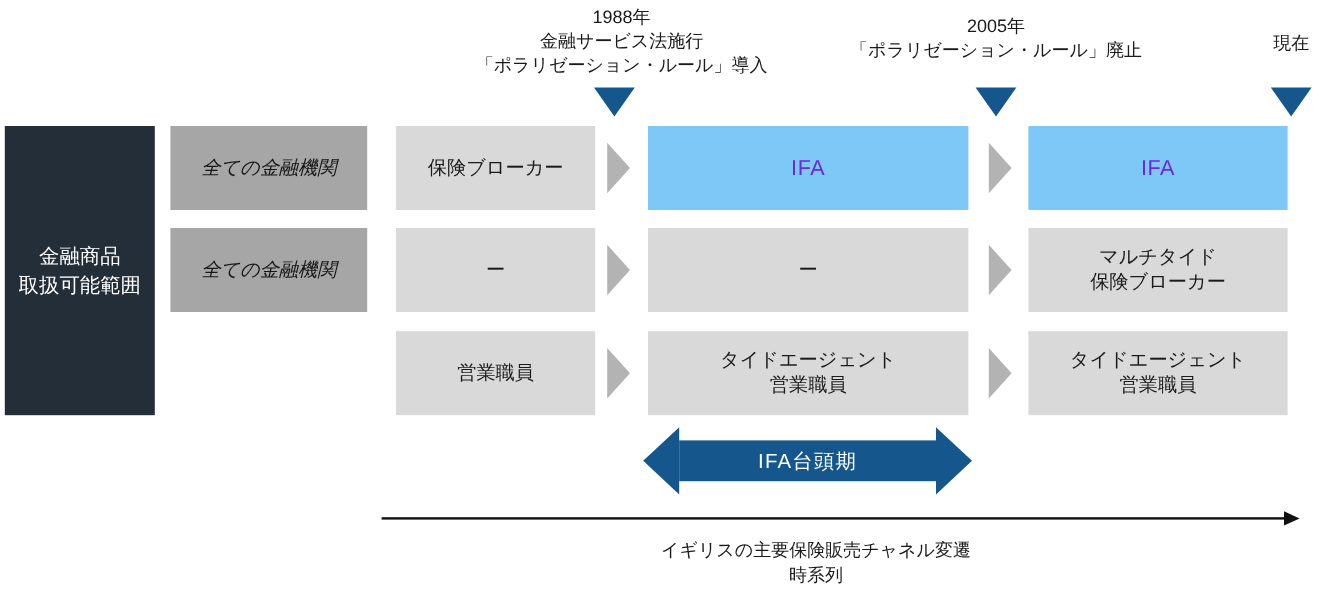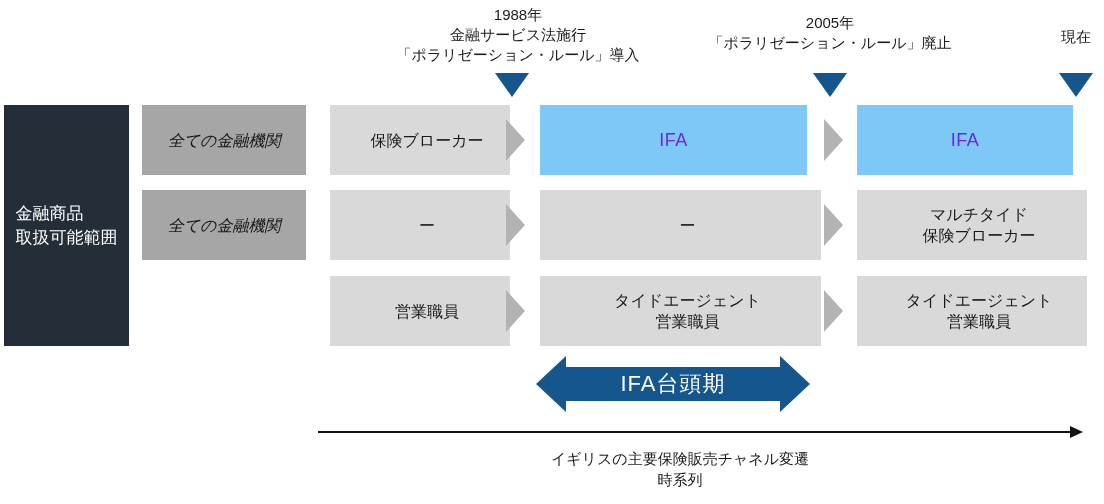--- a/index.html
+++ b/index.html
@@ -17,43 +17,43 @@
   .marker{position:absolute;width:0;height:0;top:73px;
           border-left:17px solid transparent;border-right:17px solid transparent;
           border-top:24px solid #15568c;}
   .m1{left:495px;} .m2{left:813px;} .m3{left:1059px;}
 
   
   .box{position:absolute;height:70px;display:flex;align-items:center;justify-content:center;
        text-align:center;font-size:16px;line-height:21px;}
   .r1{top:105px;} .r2{top:190px;} .r3{top:276px;}
   .c1{left:330px;width:166px;} .c2{left:540px;width:267px;} .c3{left:857px;width:216px;}
-  .gray{background:#d9d9d9;color:#1a1a1a;padding-left:14px;}
+  .gray{background:#d9d9d9;color:#1a1a1a;}
   .blue{background:#7dc8f7;color:#6d28d9;font-size:18px;letter-spacing:0.5px;}
   .rowlabel{left:142px;width:164px;background:#a6a6a6;color:#161616;font-style:italic;}
 
   .leftbox{position:absolute;left:4px;top:105px;width:125px;height:241px;background:#242e38;
            color:#ffffff;display:flex;align-items:center;justify-content:center;
-           text-align:left;font-size:17px;line-height:24px;}
+           text-align:center;font-size:17px;line-height:24px;}
 
   
   .chev{position:absolute;width:0;height:0;
         border-top:21px solid transparent;border-bottom:21px solid transparent;
         border-left:19px solid #b3b3b3;}
   .chev.g1{left:506px;} .chev.g2{left:824px;}
   .chev.r1t{top:119px;} .chev.r2t{top:204px;} .chev.r3t{top:290px;}
 
   
   .dbl{position:absolute;left:536px;top:356px;width:274px;height:56px;display:flex;align-items:center;}
   .dbl-head-l{width:0;height:0;border-top:28px solid transparent;border-bottom:28px solid transparent;
               border-right:30px solid #15568c;}
   .dbl-head-r{width:0;height:0;border-top:28px solid transparent;border-bottom:28px solid transparent;
               border-left:30px solid #15568c;}
   .dbl-body{flex:1;height:34px;background:#15568c;display:flex;align-items:center;justify-content:center;
-            color:#ffffff;font-size:22px;letter-spacing:1px;}
+            color:#ffffff;font-size:17px;letter-spacing:1px;}
 
   
   .axis-line{position:absolute;left:318px;top:431px;width:754px;height:2px;background:#111111;}
   .axis-head{position:absolute;left:1070px;top:426px;width:0;height:0;
              border-top:6px solid transparent;border-bottom:6px solid transparent;
              border-left:13px solid #111111;}
   .caption{position:absolute;left:480px;top:448px;width:400px;text-align:center;
            font-size:15px;line-height:21px;color:#1a1a1a;}
 </style>
 </head>

